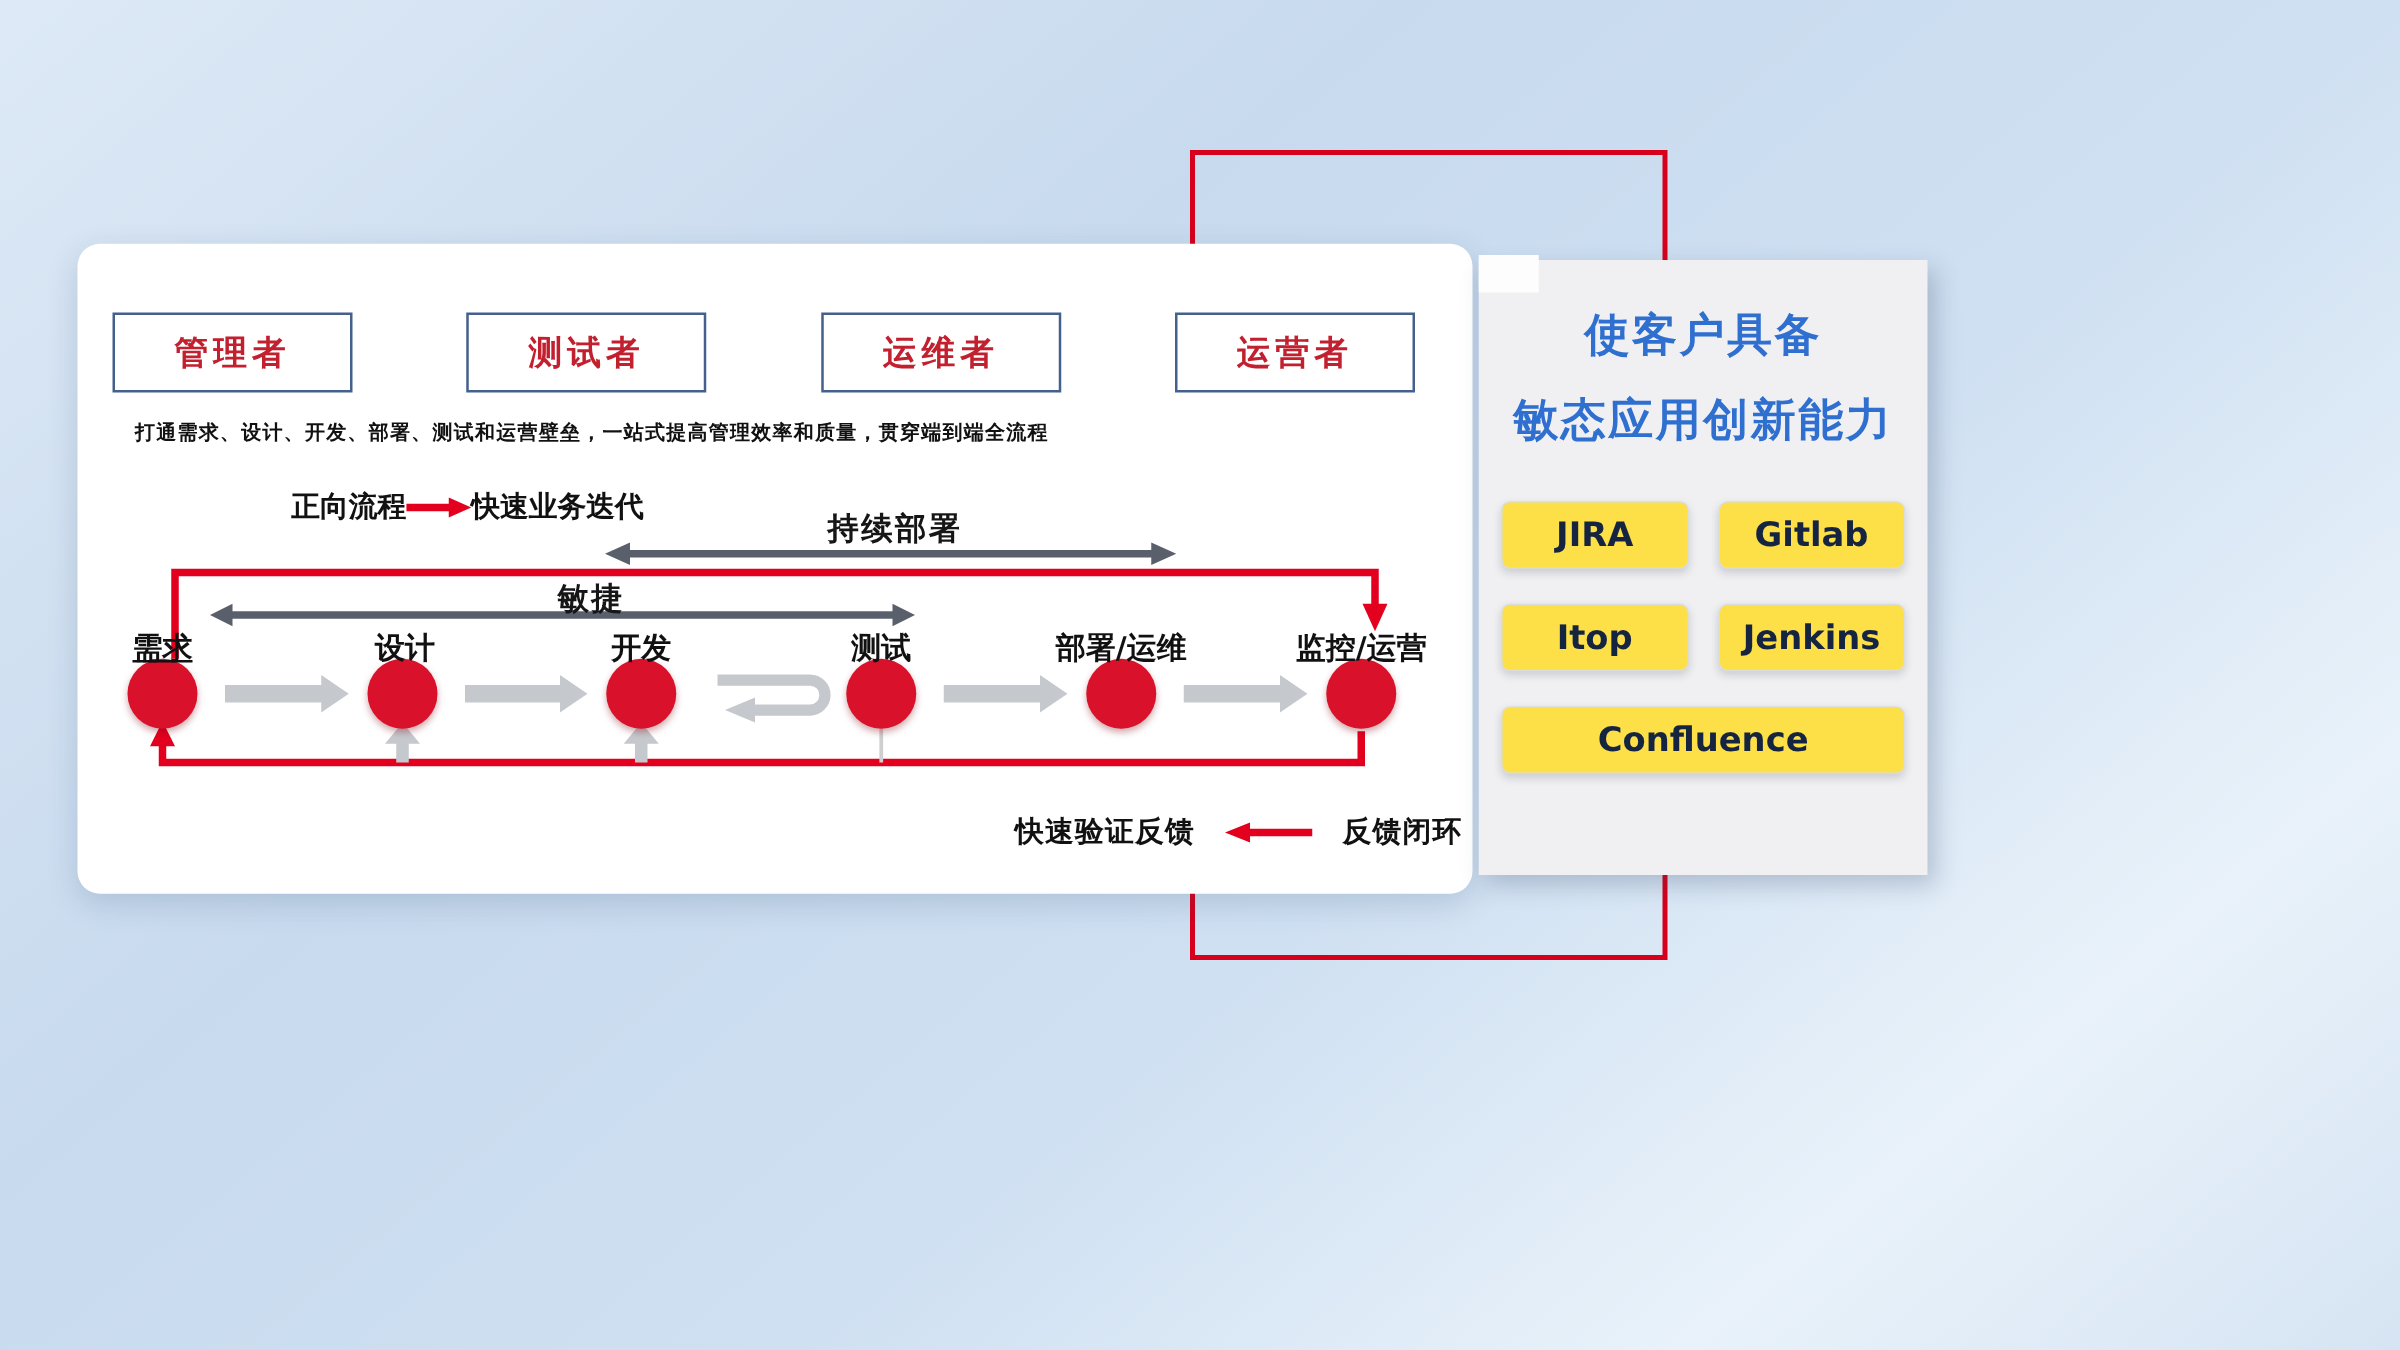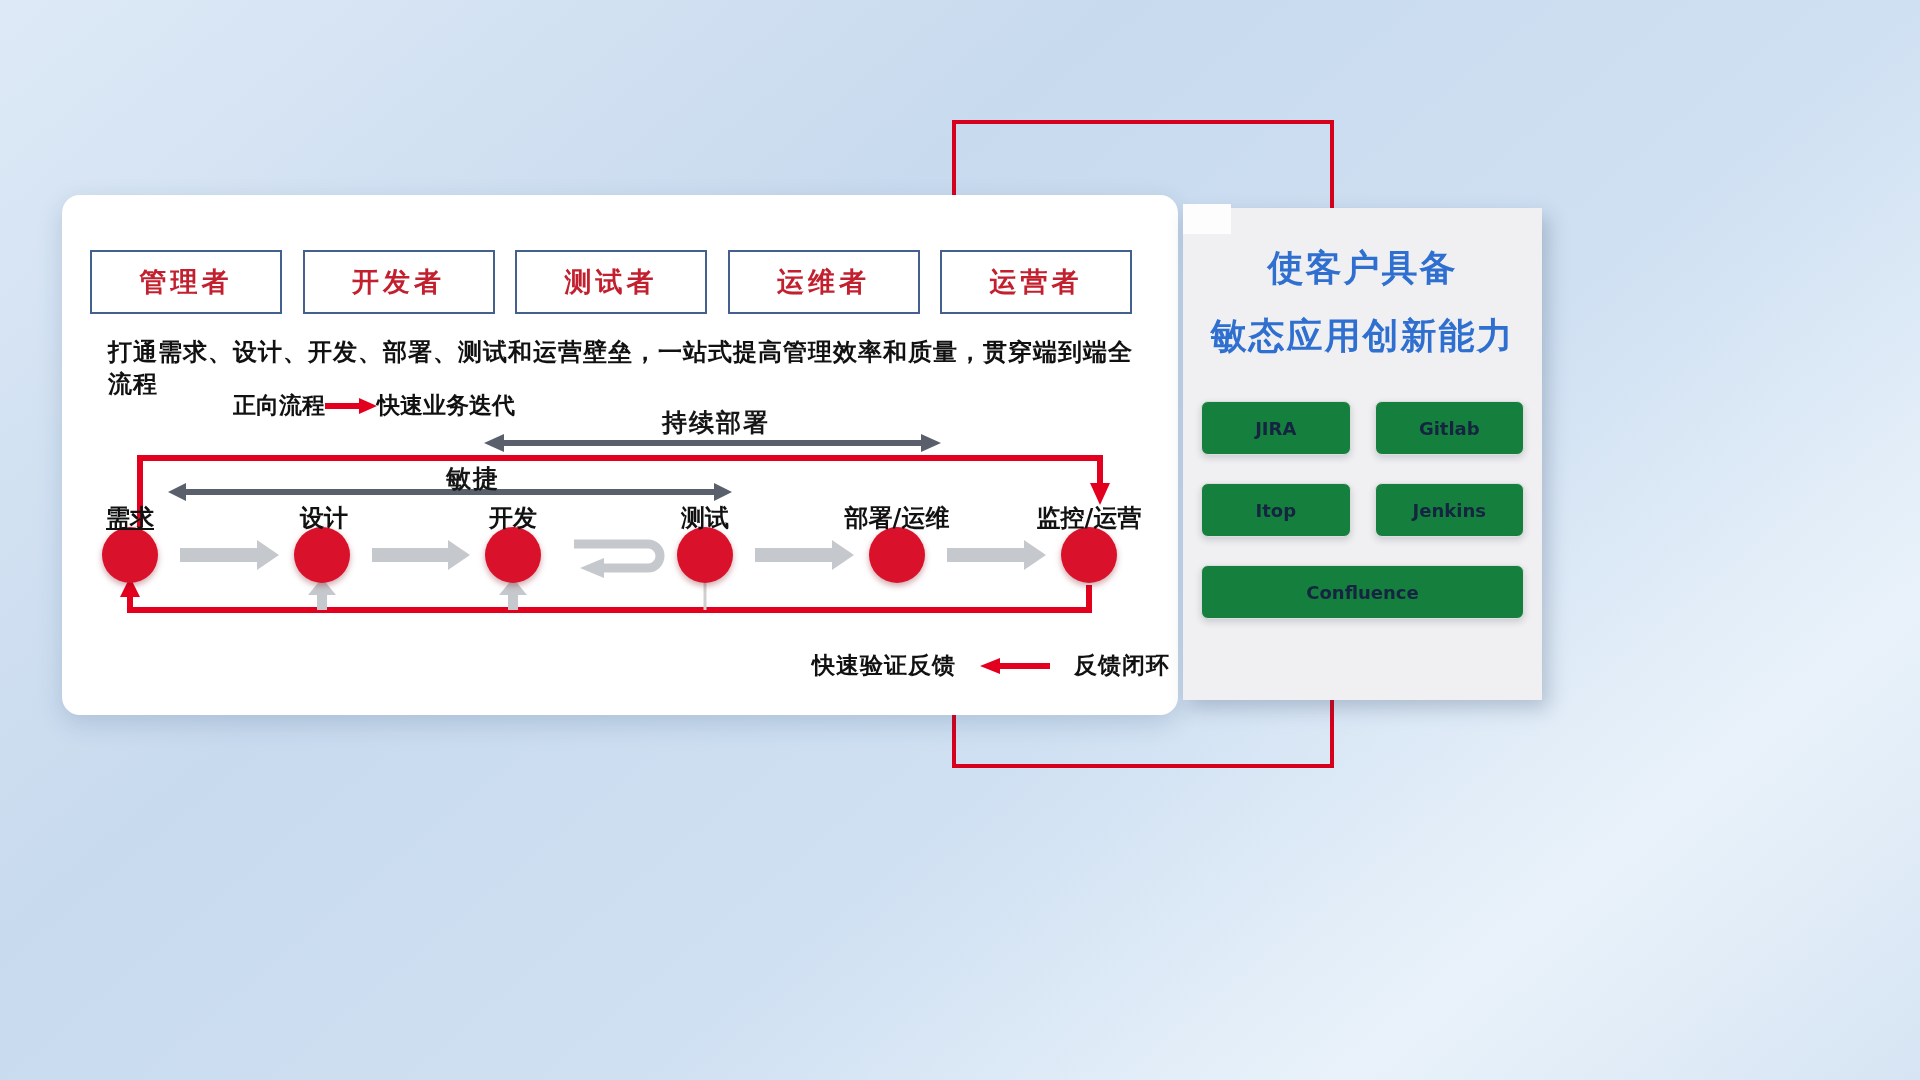--- a/index.html
+++ b/index.html
@@ -27,21 +27,21 @@
     display:flex;justify-content:space-between;z-index:3;
   }
   .role-box{
     width:192px;height:64px;box-sizing:border-box;
     border:2px solid #44608c;background:#fff;
     display:flex;align-items:center;justify-content:center;
     color:#c3202f;font-size:27px;font-weight:bold;letter-spacing:4px;
   }
   .subtitle{
     position:absolute;left:108px;top:336px;width:1030px;z-index:3;
-    color:#111;font-size:24px;font-weight:bold;letter-spacing:1px;
+    color:#111;font-size:16px;font-weight:bold;letter-spacing:1px;
   }
   .legend-forward{
     position:absolute;left:233px;top:390px;z-index:3;
     display:flex;align-items:center;
     color:#111;font-size:23px;font-weight:bold;
   }
   .flow-svg{position:absolute;left:62px;top:195px;width:1116px;height:520px;z-index:3;}
   .flow-svg circle{filter:drop-shadow(0 3px 3px rgba(120,0,15,0.35));}
   .stage-label{
     position:absolute;top:502px;width:170px;text-align:center;z-index:4;
@@ -68,39 +68,38 @@
   .side-title{
     text-align:center;color:#2e6fd0;font-weight:bold;font-size:36px;letter-spacing:2px;
   }
   .side-title.t1{margin-top:36px;}
   .side-title.t2{margin-top:19px;}
   .tools-grid{
     margin:40px 18px 0 18px;
     display:grid;grid-template-columns:1fr 1fr;column-gap:24px;row-gap:28px;
   }
   .tool-box{
-    height:52px;background:#15803d;border:1px solid #dcdcdc;border-radius:7px;
+    height:52px;background:#fde047;border:1px solid #dcdcdc;border-radius:7px;
     box-shadow:0 3px 7px rgba(30,40,60,0.18);
     display:flex;align-items:center;justify-content:center;
-    color:#152441;font-size:18px;font-weight:bold;
+    color:#152441;font-size:27px;font-weight:bold;
   }
   .tool-box.wide{grid-column:1 / span 2;}
 </style>
 </head>
 <body>
 
 <div class="stage">
 
   <div class="red-frame"></div>
 
   <div class="main-panel"></div>
 
   <div class="roles-row">
     <div class="role-box">管理者</div>
-    <div class="role-box">开发者</div>
     <div class="role-box">测试者</div>
     <div class="role-box">运维者</div>
     <div class="role-box">运营者</div>
   </div>
 
   <div class="subtitle">打通需求、设计、开发、部署、测试和运营壁垒，一站式提高管理效率和质量，贯穿端到端全流程</div>
 
   <div class="legend-forward">
     <span>正向流程</span>
     <svg width="52" height="18">

